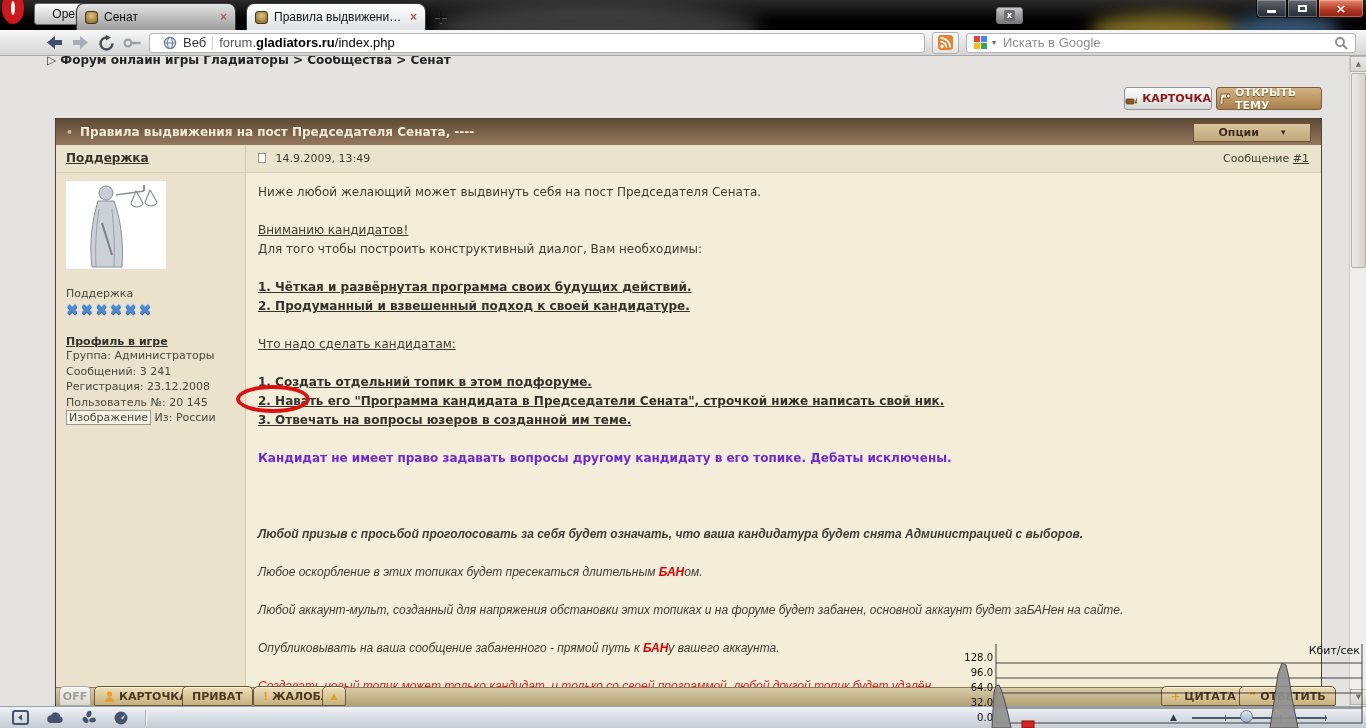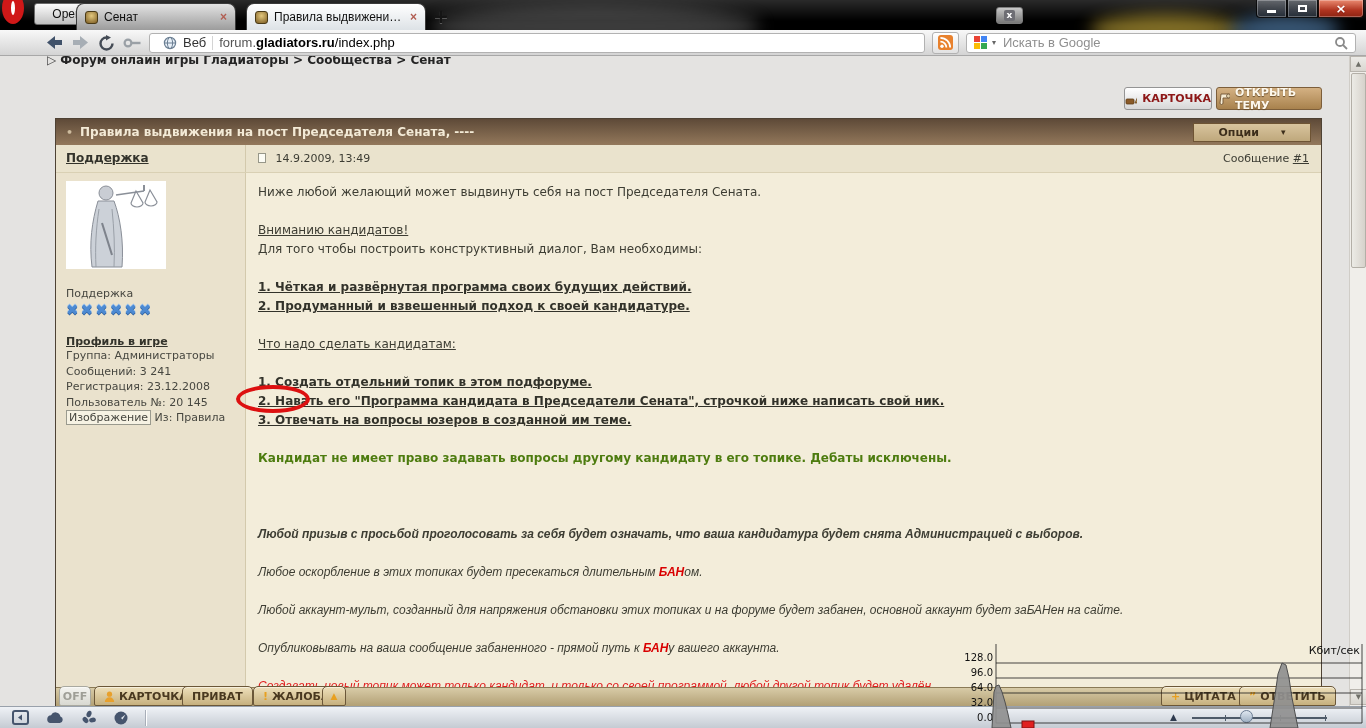--- a/index.html
+++ b/index.html
@@ -122,21 +122,21 @@
   .field{line-height:15.5px;white-space:nowrap;}
   .boxed{border:1px solid #9a9a8e;background:#f6f2e3;padding:0 2px;}
 
   .col-right{flex:1;background:#f3edda;padding:10px 0 0 12px;position:relative;
              font:12px "DejaVu Sans",sans-serif;color:#3d3d33;}
   .p{line-height:19px;white-space:nowrap;}
   .mA{margin-top:19px;}
   .mB{margin-top:57px;font-weight:bold;}
   .bu{font-weight:bold;text-decoration:underline;color:#32322a;}
   .u{text-decoration:underline;}
-  .rb{color:#4d7c0f;font-weight:bold;}
+  .rb{color:#6d28d9;font-weight:bold;}
   .it{font-style:italic;font-family:"Liberation Sans",sans-serif;color:#3d3d33;}
   .ri{color:#e02020;}
   .ban{color:#d90000;font-weight:bold;}
 
   .anno{position:absolute;left:180px;top:266px;width:74px;height:28px;
         border:4px solid #dd1010;border-radius:50%;z-index:15;}
 
   .bbar{height:19px;background:linear-gradient(#d8cba7,#b2a075);border-top:1px solid #8a7a56;
         position:relative;}
   .btn-tan{position:absolute;top:-2px;height:20px;padding:0 9px;display:flex;align-items:center;
@@ -324,21 +324,21 @@
           </svg>
           <div class="member-title">Поддержка</div>
           <div class="rating">✖✖✖✖✖✖</div>
           <div class="plink">Профиль в игре</div>
           <div class="field">Группа: Администраторы</div>
           <div class="field">Сообщений: 3 241</div>
           <div class="field">Регистрация: 23.12.2008</div>
           <div class="field">Пользователь №: 20 145</div>
           <div class="field">
             <span class="boxed">Изображение</span>
-            <span>Из: Правила</span>
+            <span>Из: России</span>
           </div>
         </div>
 
         <div class="col-right">
           <div class="p">Ниже любой желающий может выдвинуть себя на пост Председателя Сената.</div>
           <div class="p mA u">Вниманию кандидатов!</div>
           <div class="p">Для того чтобы построить конструктивный диалог, Вам необходимы:</div>
           <div class="p mA bu">1. Чёткая и развёрнутая программа своих будущих действий.</div>
           <div class="p bu">2. Продуманный и взвешенный подход к своей кандидатуре.</div>
           <div class="p mA u">Что надо сделать кандидатам:</div>

